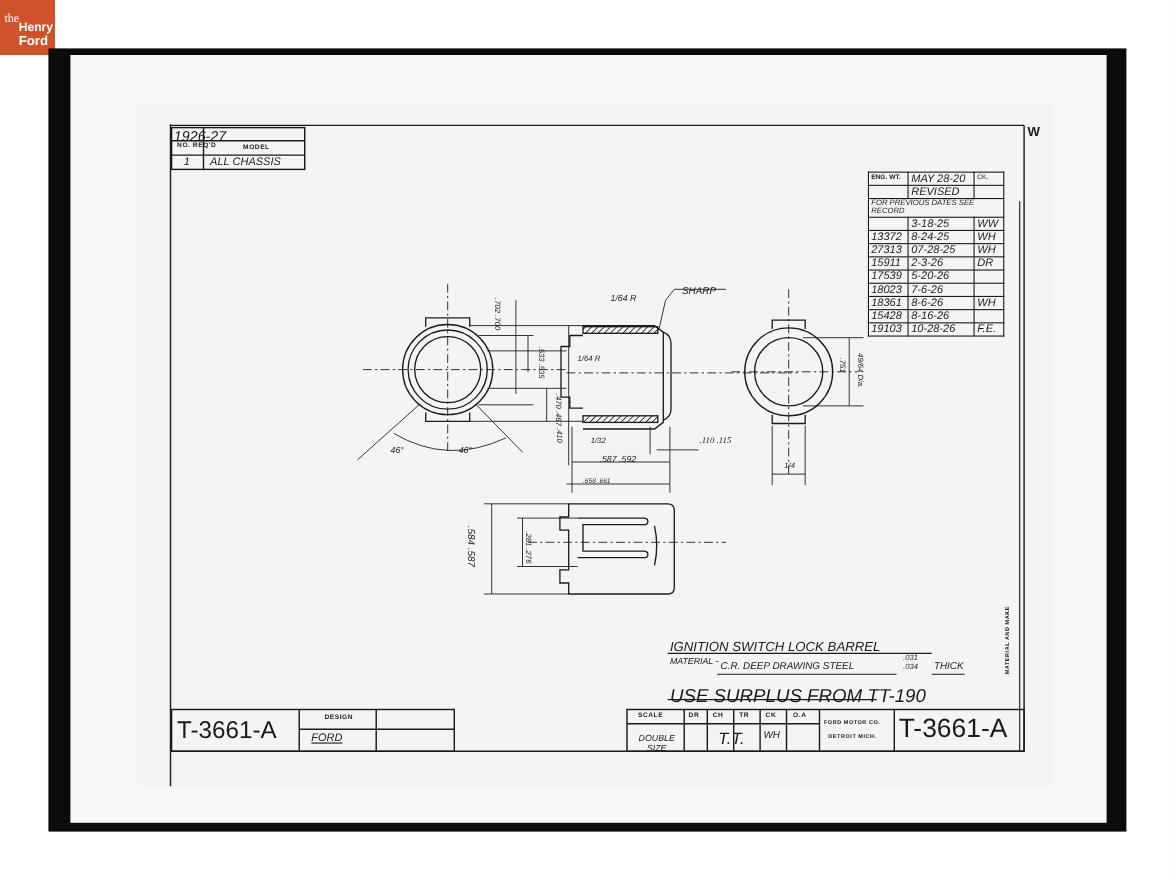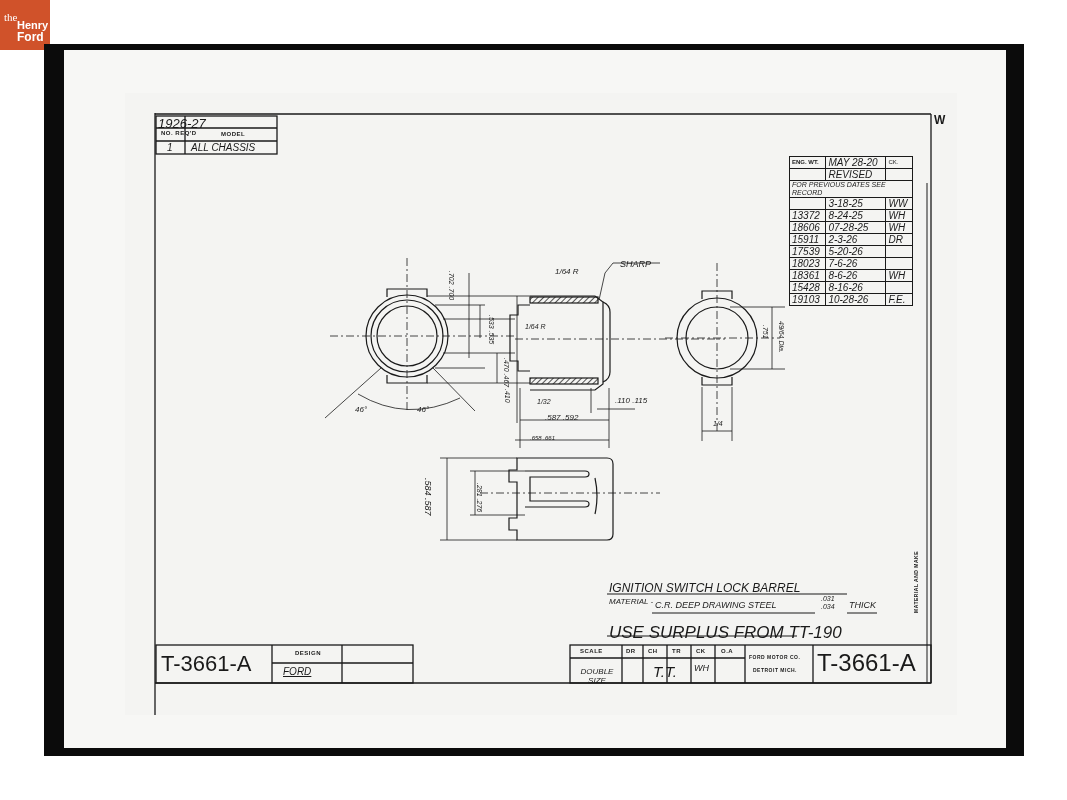--- a/index.html
+++ b/index.html
@@ -171,21 +171,21 @@
           <td></td>
           <td>3-18-25</td>
           <td>WW</td>
         </tr>
     <tr>
           <td>13372</td>
           <td>8-24-25</td>
           <td>WH</td>
         </tr>
     <tr>
-          <td>18606</td>
+          <td>27313</td>
           <td>07-28-25</td>
           <td>WH</td>
         </tr>
     <tr>
           <td>15911</td>
           <td>2-3-26</td>
           <td>DR</td>
         </tr>
     <tr>
           <td>17539</td>
@@ -219,21 +219,21 @@
   <span class="txt" style="left:495px;top:166px;font-size:9px;">SHARP</span>
   <span class="txt" style="left:430px;top:174px;font-size:8px;">1/64 R</span>
   <span class="txt" style="left:400px;top:230px;font-size:7px;">1/64 R</span>
   <span class="txt" style="left:230px;top:312px;font-size:8px;">46°</span>
   <span class="txt" style="left:292px;top:312px;font-size:8px;">46°</span>
   <span class="txt" style="left:330px;top:178px;font-size:7px;transform:rotate(90deg);transform-origin:left top;">.702 .700</span>
   <span class="txt" style="left:370px;top:222px;font-size:7px;transform:rotate(90deg);transform-origin:left top;">.533 .535</span>
   <span class="txt" style="left:385px;top:265px;font-size:7px;transform:rotate(90deg);transform-origin:left top;">.470 .467</span>
   <span class="txt" style="left:386px;top:296px;font-size:7px;transform:rotate(90deg);transform-origin:left top;">.410</span>
   <span class="txt" style="left:412px;top:305px;font-size:7px;">1/32</span>
-  <span class="txt" style="left:490px;top:303px;font-size:8px;">.110 .115</span>
+  <span class="txt" style="left:511px;top:303px;font-size:8px;font-family:Liberation Serif, serif;">.110 .115</span>
   <span class="txt" style="left:420px;top:320px;font-size:8px;">.587 .592</span>
   <span class="txt" style="left:405px;top:342px;font-size:6px;">.658 .661</span>
   <span class="txt" style="left:644px;top:232px;font-size:7px;transform:rotate(90deg);transform-origin:left top;">.751</span>
   <span class="txt" style="left:660px;top:228px;font-size:7px;transform:rotate(90deg);transform-origin:left top;">49/64 Dia.</span>
   <span class="txt" style="left:588px;top:327px;font-size:7px;">1/4</span>
   <span class="txt" style="left:308px;top:385px;font-size:9px;transform:rotate(90deg);transform-origin:left top;">.584 .587</span>
   <span class="txt" style="left:358px;top:390px;font-size:7px;transform:rotate(90deg);transform-origin:left top;">.281 .276</span>
 
   <span class="txt" style="left:484px;top:488px;font-size:12px;">IGNITION SWITCH LOCK BARREL</span>
   <span class="txt" style="left:484px;top:504px;font-size:8px;">MATERIAL -</span>

